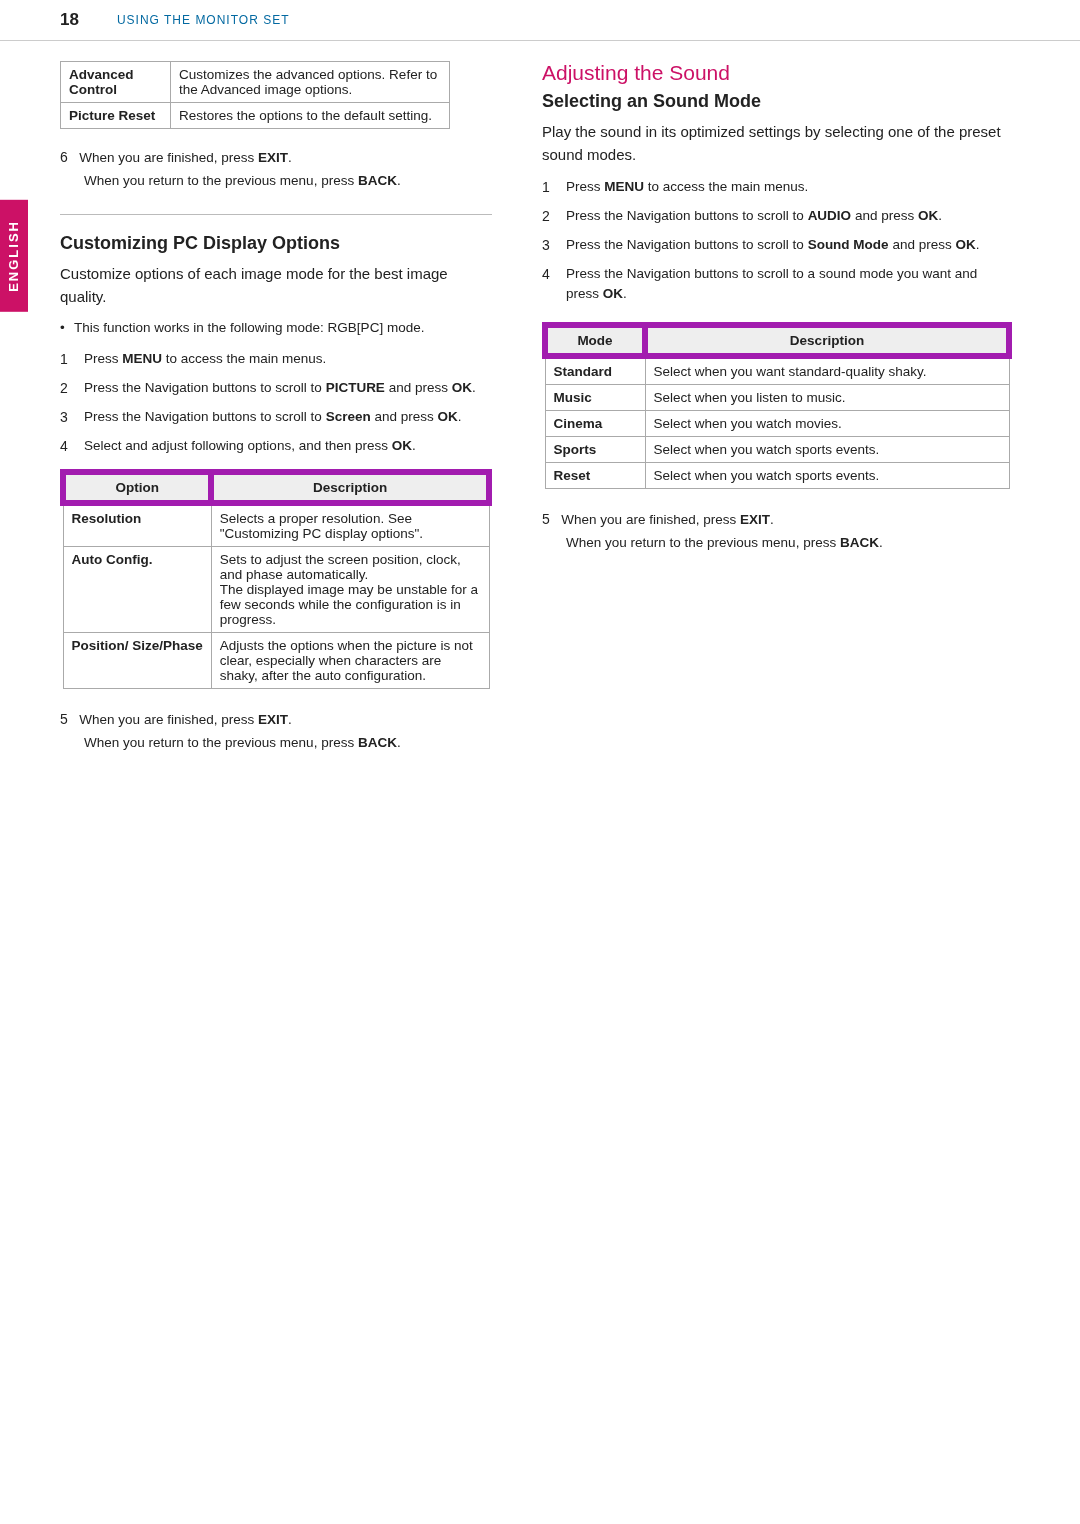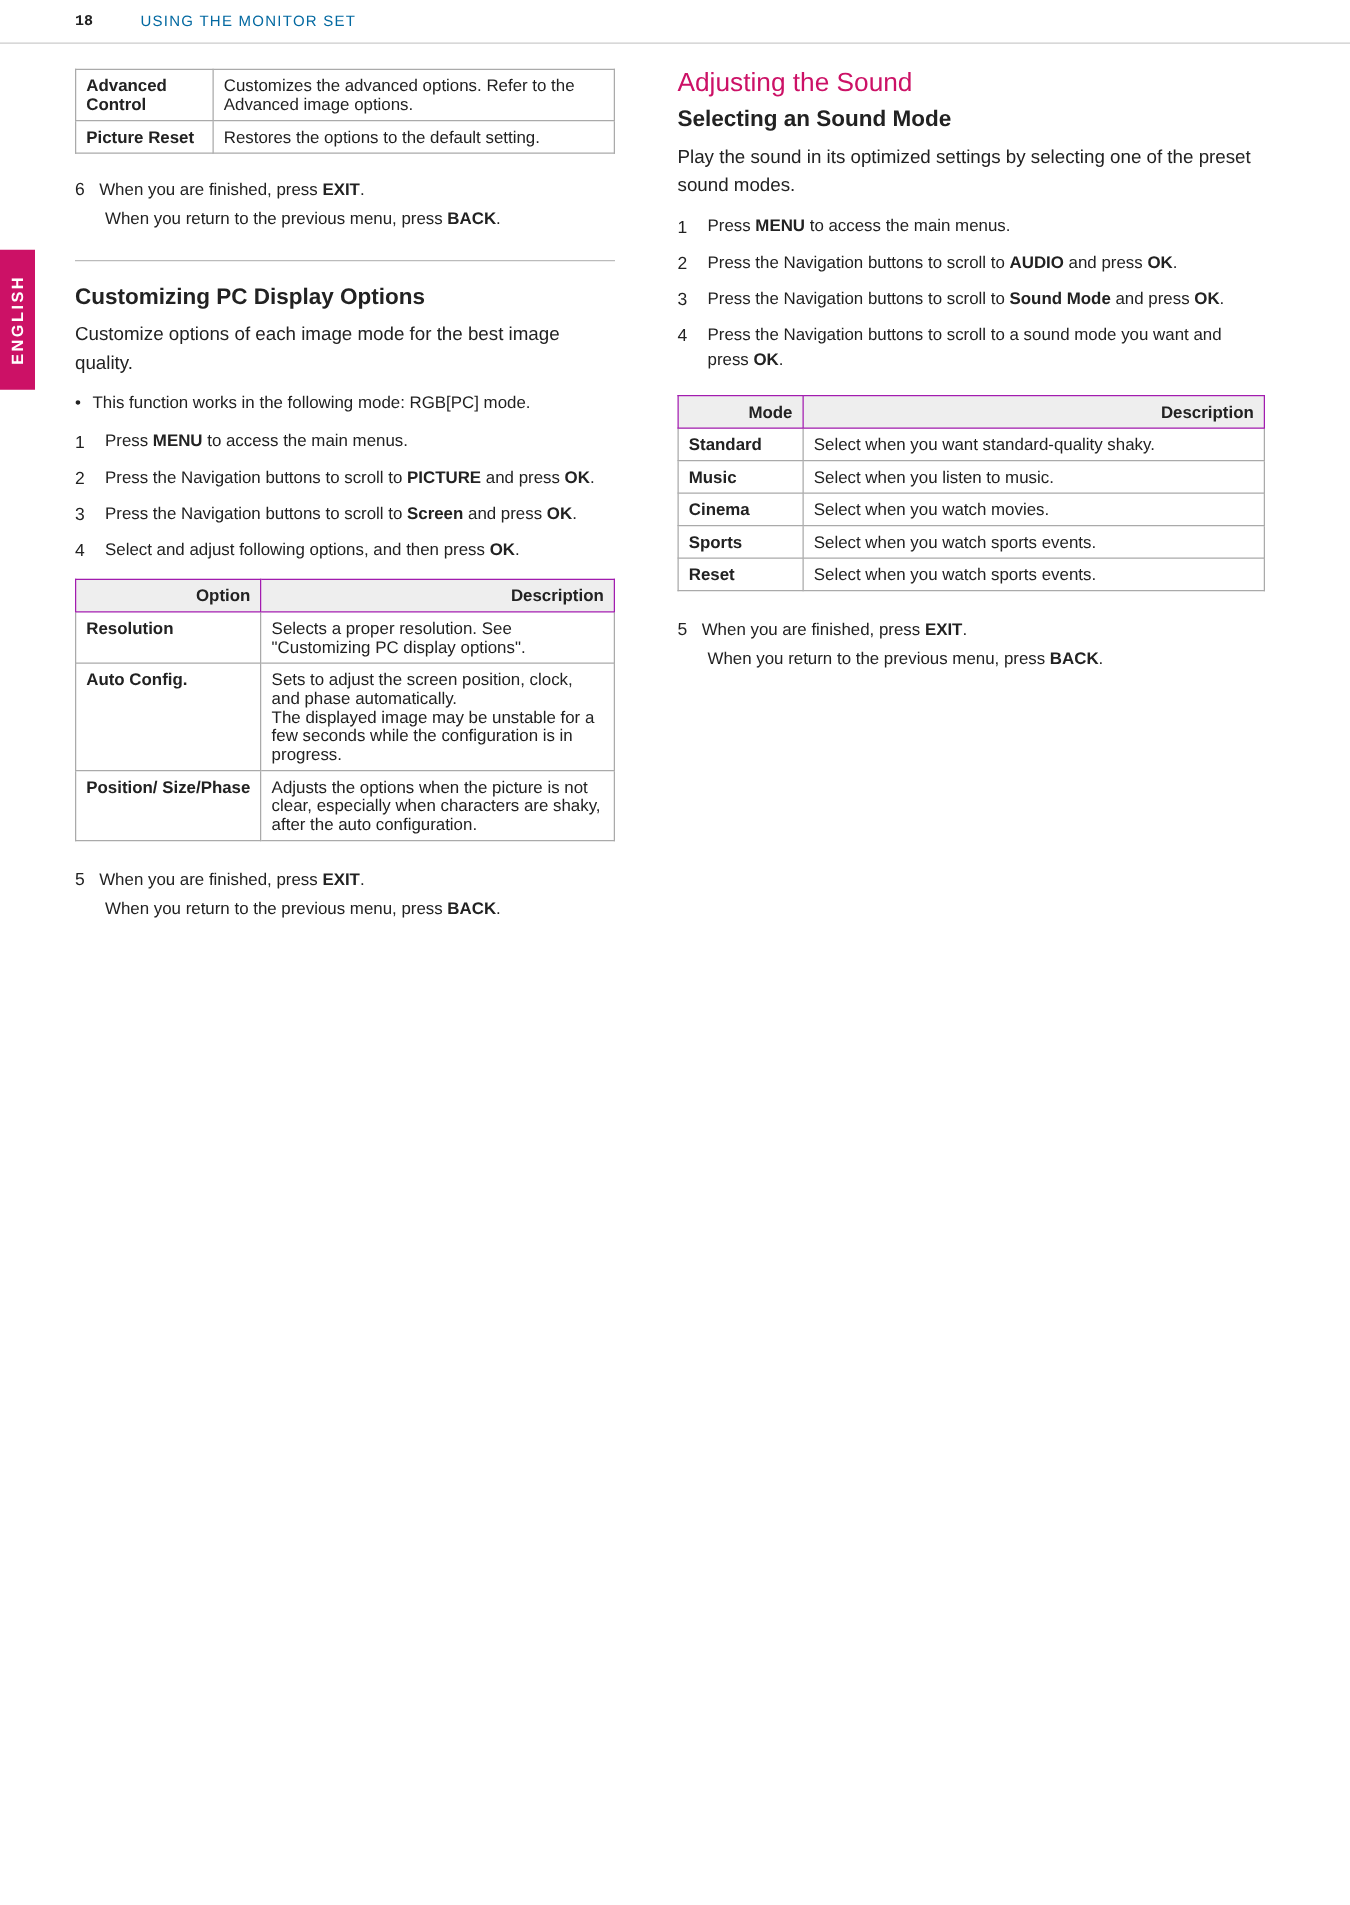--- a/index.html
+++ b/index.html
@@ -14,24 +14,23 @@
     }
 
     
     .page-header {
       display: flex;
       align-items: center;
       padding: 10px 40px 10px 60px;
       border-bottom: 1px solid #ccc;
     }
     .page-number {
-      font-size: 12px;
+      font-size: 17px;
       font-weight: bold;
       margin-right: 10px;
-      font-family: Liberation Mono, monospace;
     }
     .page-header-title {
       font-size: 12px;
       letter-spacing: 1px;
       text-transform: uppercase;
       color: #0369a1;
       margin-left: 28px;
     }
 
     
@@ -67,39 +66,39 @@
 
     
     .options-table {
       width: 100%;
       border-collapse: collapse;
       margin-bottom: 20px;
       font-size: 13.5px;
     }
     .options-table th {
       background: #eee;
-      border: 1px solid #a21caf;
+      border: 6px solid #a21caf;
       padding: 5px 8px;
-      text-align: right;
+      text-align: center;
       font-weight: bold;
     }
     .options-table td {
       border: 1px solid #aaa;
       padding: 5px 8px;
       vertical-align: top;
     }
     .options-table td:first-child {
       font-weight: bold;
       white-space: nowrap;
       width: 100px;
     }
 
     
     .top-table {
-      width: 432px;
+      width: 390px;
       border-collapse: collapse;
       margin-bottom: 18px;
       font-size: 13.5px;
     }
     .top-table td {
       border: 1px solid #aaa;
       padding: 5px 8px;
       vertical-align: top;
     }
     .top-table td:first-child {

